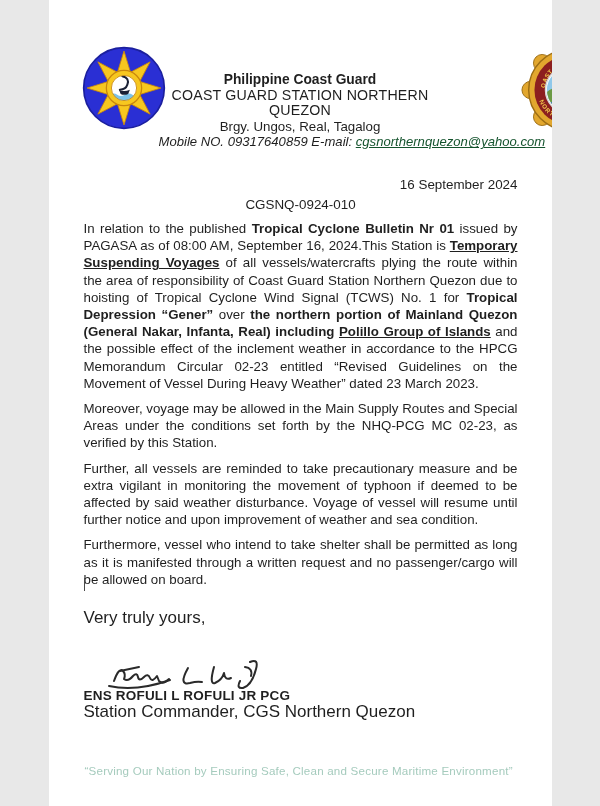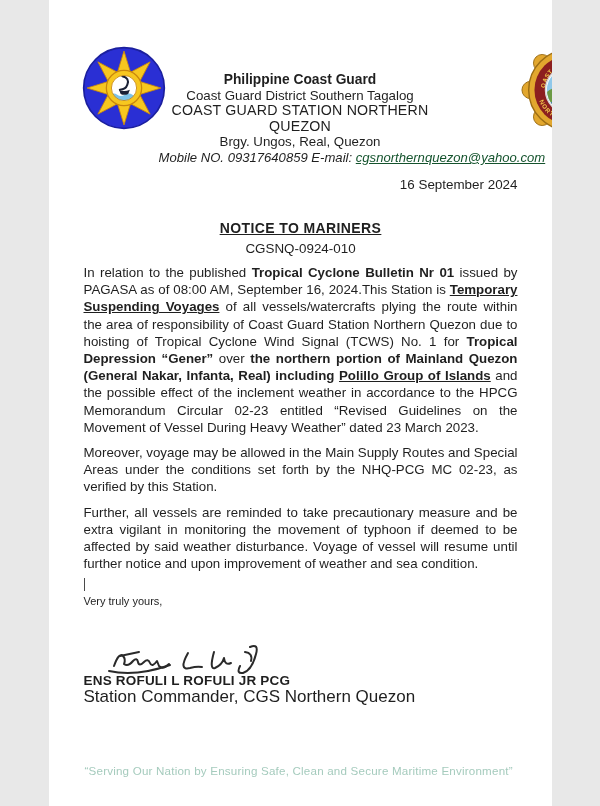--- a/index.html
+++ b/index.html
@@ -21,21 +21,21 @@
   .content{position:absolute;left:35px;right:34px;top:2px;}
   .date-line{margin-top:174px;text-align:right;font-size:13.4px;line-height:17px;}
   .title-wrap{margin-top:26px;text-align:center;line-height:17px;}
   .title-text{font-size:14px;font-weight:bold;text-decoration:underline;letter-spacing:.4px;}
   .ref-line{margin-top:3px;text-align:center;font-size:13.4px;line-height:17px;}
   .body-par{margin:8px 0 0 0;font-size:13.3px;line-height:17.2px;text-align:justify;}
   .body-par:first-of-type{margin-top:7px;}
   .b{font-weight:bold;}
   .u{text-decoration:underline;}
   .cursor-mark{position:absolute;left:35px;top:578px;width:1.5px;height:13px;background:#4a4a4a;}
-  .closing-line{margin-top:21px;font-size:11px;line-height:17.2px;}
+  .closing-line{margin-top:21px;font-size:17px;line-height:17.2px;}
   .signature-svg{display:block;margin:24px 0 0 22px;}
   .signer-name{margin-top:-8px;font-size:13.5px;font-weight:bold;line-height:16px;letter-spacing:.2px;}
   .signer-title{font-size:17px;line-height:16px;}
   
   .motto{position:absolute;left:36px;top:764px;font-size:11.6px;color:#a5cbbd;letter-spacing:.2px;}
   .bagong{position:absolute;left:503px;top:718px;width:92px;text-align:center;}
   .bagong-label{margin-top:1px;font-size:6.8px;font-weight:bold;letter-spacing:.6px;color:#9a5fa0;}
 </style>
 </head>
 <body>
@@ -62,23 +62,22 @@
     <g clip-path="url(#pcgInner)">
       <path d="M33 58 q5 -3 9 0 t9 0 t9 0 t9 0 v10 h-36 z" fill="#7ec3e8"></path>
       <path d="M44 52 q6 3 13 0 l-2 5 q-5 2 -9 0 z" fill="#1a2035"></path>
       <path d="M48 36 q9 2 6 10 q-2 6 -9 6" stroke="#1a2035" stroke-width="2.4" fill="none" stroke-linecap="round"></path>
     </g>
     <circle cx="50" cy="50" r="15" fill="none" stroke="#c8860d" stroke-width="1"></circle>
   </svg>
 
   <div class="header-text">
     <div class="h-bold1">Philippine Coast Guard</div>
-    <div class="h-reg">Coast Guard District Southern Tagalog</div>
     <div class="h-bold2">COAST GUARD STATION NORTHERN QUEZON</div>
-    <div class="h-reg">Brgy. Ungos, Real, Quezon</div>
+    <div class="h-reg">Brgy. Ungos, Real, Tagalog</div>
     <div class="h-contact"><span>Mobile NO. 09317640859 E-mail: </span><a class="email-link">cgsnorthernquezon@yahoo.com</a></div>
   </div>
 
   <svg class="seal-right" viewBox="0 0 100 100">
     <g fill="#e2a72e" stroke="#9c6d14" stroke-width="1">
       <circle cx="50" cy="10" r="9"></circle>
         <circle cx="78" cy="22" r="9"></circle>
       <circle cx="90" cy="50" r="9"></circle>
         <circle cx="78" cy="78" r="9"></circle>
       <circle cx="50" cy="90" r="9"></circle>
@@ -113,26 +112,26 @@
         <path d="M42 44 h16"></path>
         <path d="M36 56 q14 14 28 0"></path>
         <path d="M36 56 l-2 6 M64 56 l2 6"></path>
       </g>
     </g>
     <circle cx="50" cy="50" r="24.5" fill="none" stroke="#d8d8d8" stroke-width="1.5"></circle>
   </svg>
 
   <div class="content">
     <div class="date-line">16 September 2024</div>
-    <div class="title-wrap"><span class="title-text">NOTICE TO MARINERS</span></div>
     <div class="ref-line">CGSNQ-0924-010</div>
 
     <p class="body-par"><span>In relation to the published </span><span class="b">Tropical Cyclone Bulletin Nr 01</span><span> issued by PAGASA as of 08:00 AM, September 16, 2024.This Station is </span><span class="b u">Temporary Suspending Voyages</span><span> of all vessels/watercrafts plying the route within the area of responsibility of Coast Guard Station Northern Quezon due to hoisting of Tropical Cyclone Wind Signal (TCWS) No. 1 for </span><span class="b">Tropical Depression “Gener”</span><span> over </span><span class="b">the northern portion of Mainland Quezon (General Nakar, Infanta, Real) including </span><span class="b u">Polillo Group of Islands</span><span> and the possible effect of the inclement weather in accordance to the HPCG Memorandum Circular 02-23 entitled “Revised Guidelines on the Movement of Vessel During Heavy Weather” dated 23 March 2023.</span></p>
     <p class="body-par"><span>Moreover, voyage may be allowed in the Main Supply Routes and Special Areas under the conditions set forth by the NHQ-PCG MC 02-23, as verified by this Station.</span></p>
     <p class="body-par"><span>Further, all vessels are reminded to take precautionary measure and be extra vigilant in monitoring the movement of typhoon if deemed to be affected by said weather disturbance. Voyage of vessel will resume until further notice and upon improvement of weather and sea condition.</span></p>
+    <p class="body-par"><span>Furthermore, vessel who intend to take shelter shall be permitted as long as it is manifested through a written request and no passenger/cargo will be allowed on board.</span></p>
 
     <p class="closing-line">Very truly yours,</p>
 
     <svg class="signature-svg" width="175" height="46" viewBox="0 0 175 46">
       <g stroke="#2a2a2a" stroke-width="2" fill="none" stroke-linecap="round" stroke-linejoin="round">
         <path d="M8 31 Q13 17 17 21 Q20 24 18 29 Q22 32 27 26 Q31 22 32 27 Q33 32 38 27 Q42 23 44 28 Q46 33 51 26 L53 31 Q57 35 63 29"></path>
         <path d="M14 21 L33 17"></path>
         <path d="M3 36 Q30 42 64 30"></path>
         <path d="M82 18 Q72 36 84 33 Q91 31 96 32"></path>
         <path d="M108 17 Q103 35 109 33 Q116 30 118 23 Q119 31 125 28"></path>

